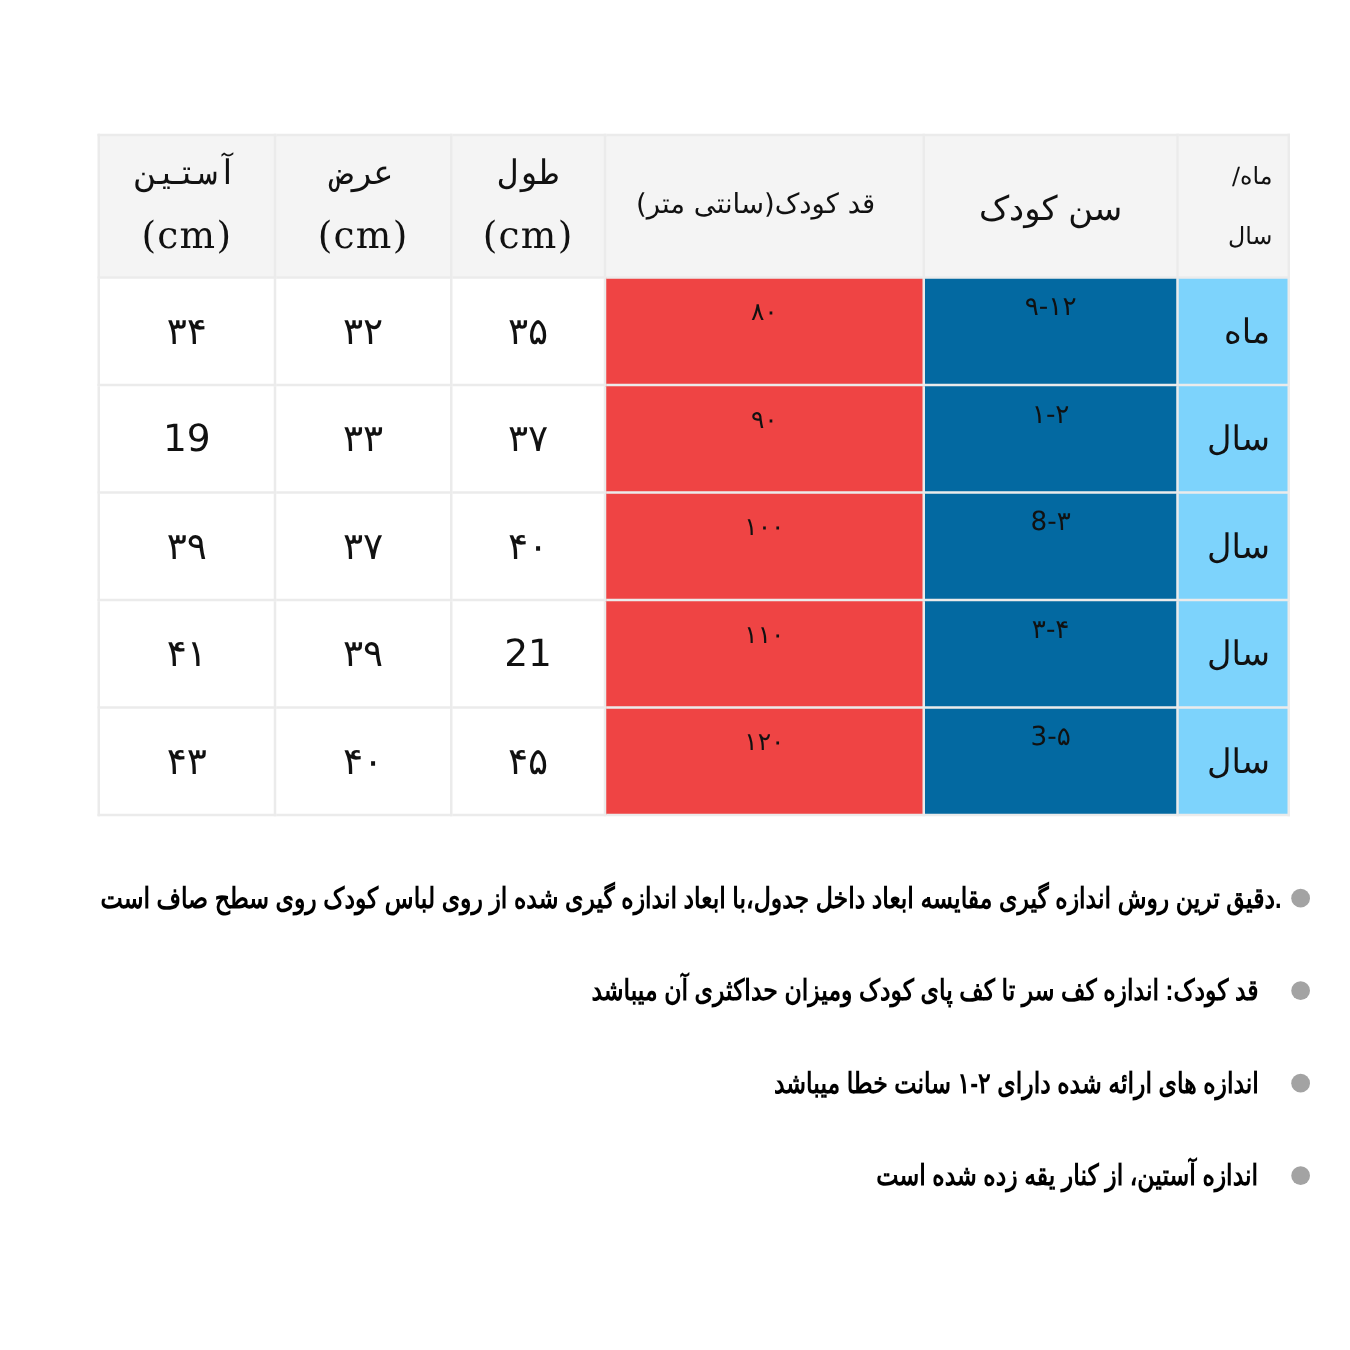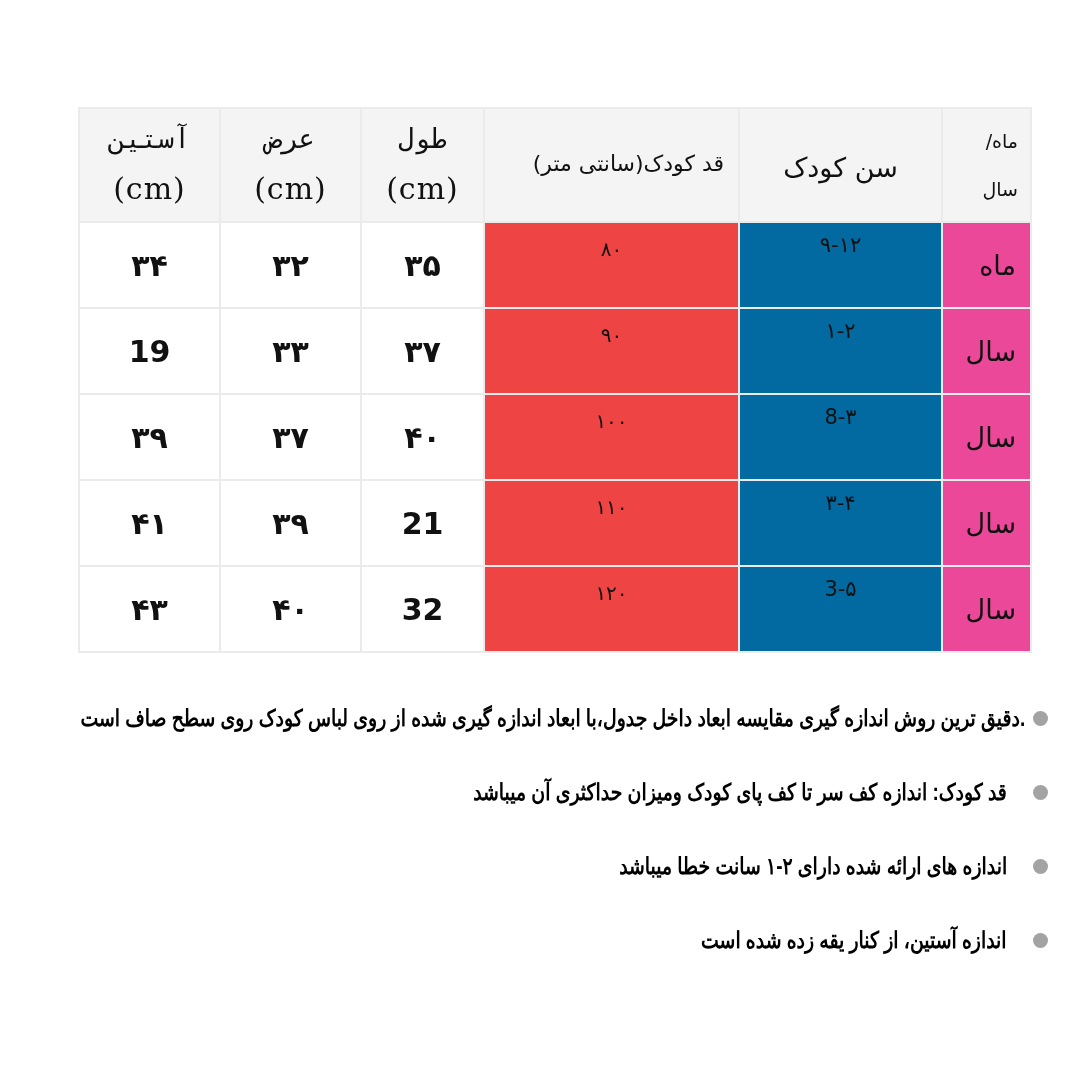--- a/index.html
+++ b/index.html
@@ -54,21 +54,21 @@
       direction: rtl;
       font-family: Liberation Mono, monospace;
     }
     .hdr-measure .unit {
       display: block;
       font-family: "DejaVu Serif", serif;
       font-size: 30px;
       letter-spacing: 1px;
     }
     .hdr-height {
-      text-align: right;
+      text-align: center;
       direction: rtl;
       font-size: 22px;
       padding-right: 14px !important;
       padding-bottom: 4px !important;
     }
     .hdr-height span { display: inline-block; padding-right: 0; }
     .hdr-age {
       direction: rtl;
       font-size: 27px;
       padding-top: 4px !important;
@@ -79,21 +79,21 @@
       font-size: 19px;
       line-height: 48px;
       padding-right: 12px !important;
     }
     .hdr-unit span { display: block; }
 
     td.measure {
       background: #ffffff;
       text-align: center;
       font-size: 30px;
-      font-weight: bold;
+      font-weight: normal;
       direction: rtl;
     }
     td.height-cell {
       background: #ef4444;
       text-align: center;
       font-size: 20px;
       vertical-align: top;
       padding-top: 14px !important;
       direction: rtl;
       letter-spacing: 3px;
@@ -101,21 +101,21 @@
     td.age-cell {
       background: #0369a1;
       text-align: center;
       font-size: 21px;
       vertical-align: top;
       padding-top: 10px !important;
       direction: rtl;
       letter-spacing: 1px;
     }
     td.unit-cell {
-      background: #ec4899;
+      background: #7dd3fc;
       text-align: right;
       direction: rtl;
       font-size: 27px;
       padding-right: 14px !important;
     }
 
     .notes {
       position: absolute;
       right: 32px;
       top: 690px;
@@ -221,21 +221,21 @@
       <td class="measure">۴۱</td>
       <td class="measure">۳۹</td>
       <td class="measure">21</td>
       <td class="height-cell">۱۱۰</td>
       <td class="age-cell">۳-۴</td>
       <td class="unit-cell">سال</td>
     </tr>
     <tr>
       <td class="measure">۴۳</td>
       <td class="measure">۴۰</td>
-      <td class="measure">32</td>
+      <td class="measure">۴۵</td>
       <td class="height-cell">۱۲۰</td>
       <td class="age-cell">3-۵</td>
       <td class="unit-cell">سال</td>
     </tr>
   </tbody>
 </table>
 
 <ul class="notes">
   <li class="note note-1">
     <span class="bullet"></span>

